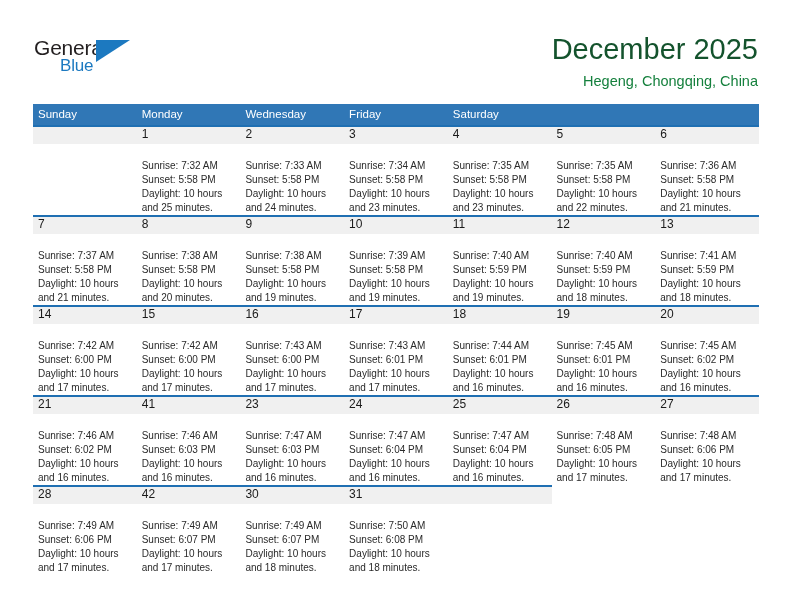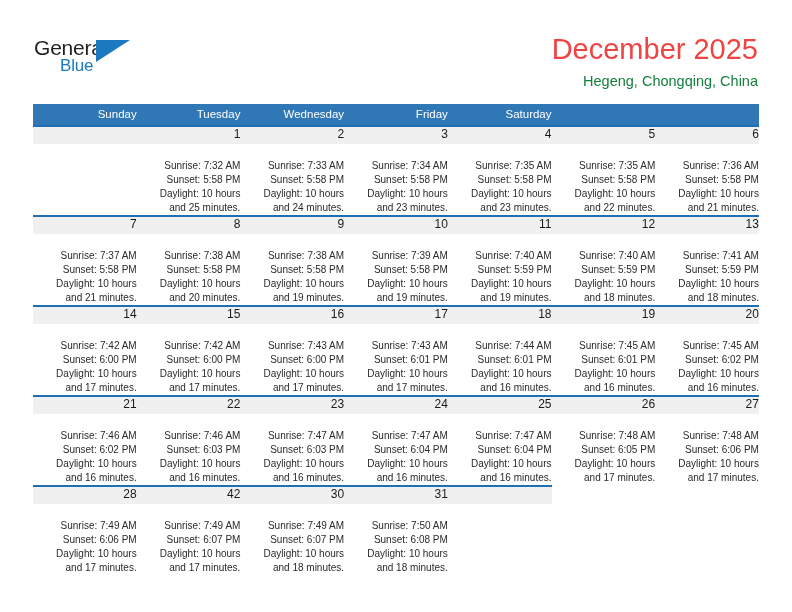--- a/index.html
+++ b/index.html
@@ -66,39 +66,38 @@
   }
 
   .title-block {
     position: absolute;
     right: 34px;
     top: 32px;
     text-align: right;
   }
   .cal-title {
     font-size: 29px;
-    color: #ef4444;
+    color: #14532d;
     line-height: 34px;
     white-space: nowrap;
   }
   .cal-subtitle {
     font-size: 14.5px;
     color: #15803d;
     line-height: 20px;
     margin-top: 5px;
     white-space: nowrap;
   }
 
   
   .calendar {
     position: absolute;
     left: 33px;
     top: 104px;
     width: 726px;
-    text-align: right;
   }
   .cal-head {
     display: flex;
     width: 726px;
     height: 21px;
     background: #3077B6;
   }
   .cal-head .hcell {
     width: 103.71px;
     box-sizing: border-box;
@@ -177,21 +176,21 @@
     <div class="title-block">
       <div class="cal-title">December 2025</div>
       <div class="cal-subtitle">Hegeng, Chongqing, China</div>
     </div>
 
   </div>
 
   <div class="calendar">
     <div class="cal-head" id="cal-head" style="background: rgb(48, 119, 182);">
         <div class="hcell">Sunday</div>
-        <div class="hcell">Tuesday</div>
+        <div class="hcell">Monday</div>
         <div class="hcell">Wednesday</div>
         <div class="hcell">Friday</div>
         <div class="hcell">Saturday</div>
       </div>
     <div id="weeks-container">
         <div class="week">
           <div class="week-rule" style="width: 726px; background: rgb(31, 111, 178);"></div>
           <div class="daterow" style="width: 726px; background: rgb(240, 240, 240);"></div>
           <div class="cells">
             <div class="cell empty">
@@ -404,21 +403,21 @@
             <div class="cell">
               <div class="daynum">21</div>
               <div class="detail">
                 <div>Sunrise: 7:46 AM</div>
                 <div>Sunset: 6:02 PM</div>
                 <div>Daylight: 10 hours</div>
                 <div>and 16 minutes.</div>
               </div>
             </div>
             <div class="cell">
-              <div class="daynum">22</div>
+              <div class="daynum">41</div>
               <div class="detail">
                 <div>Sunrise: 7:46 AM</div>
                 <div>Sunset: 6:03 PM</div>
                 <div>Daylight: 10 hours</div>
                 <div>and 16 minutes.</div>
               </div>
             </div>
             <div class="cell">
               <div class="daynum">23</div>
               <div class="detail">

